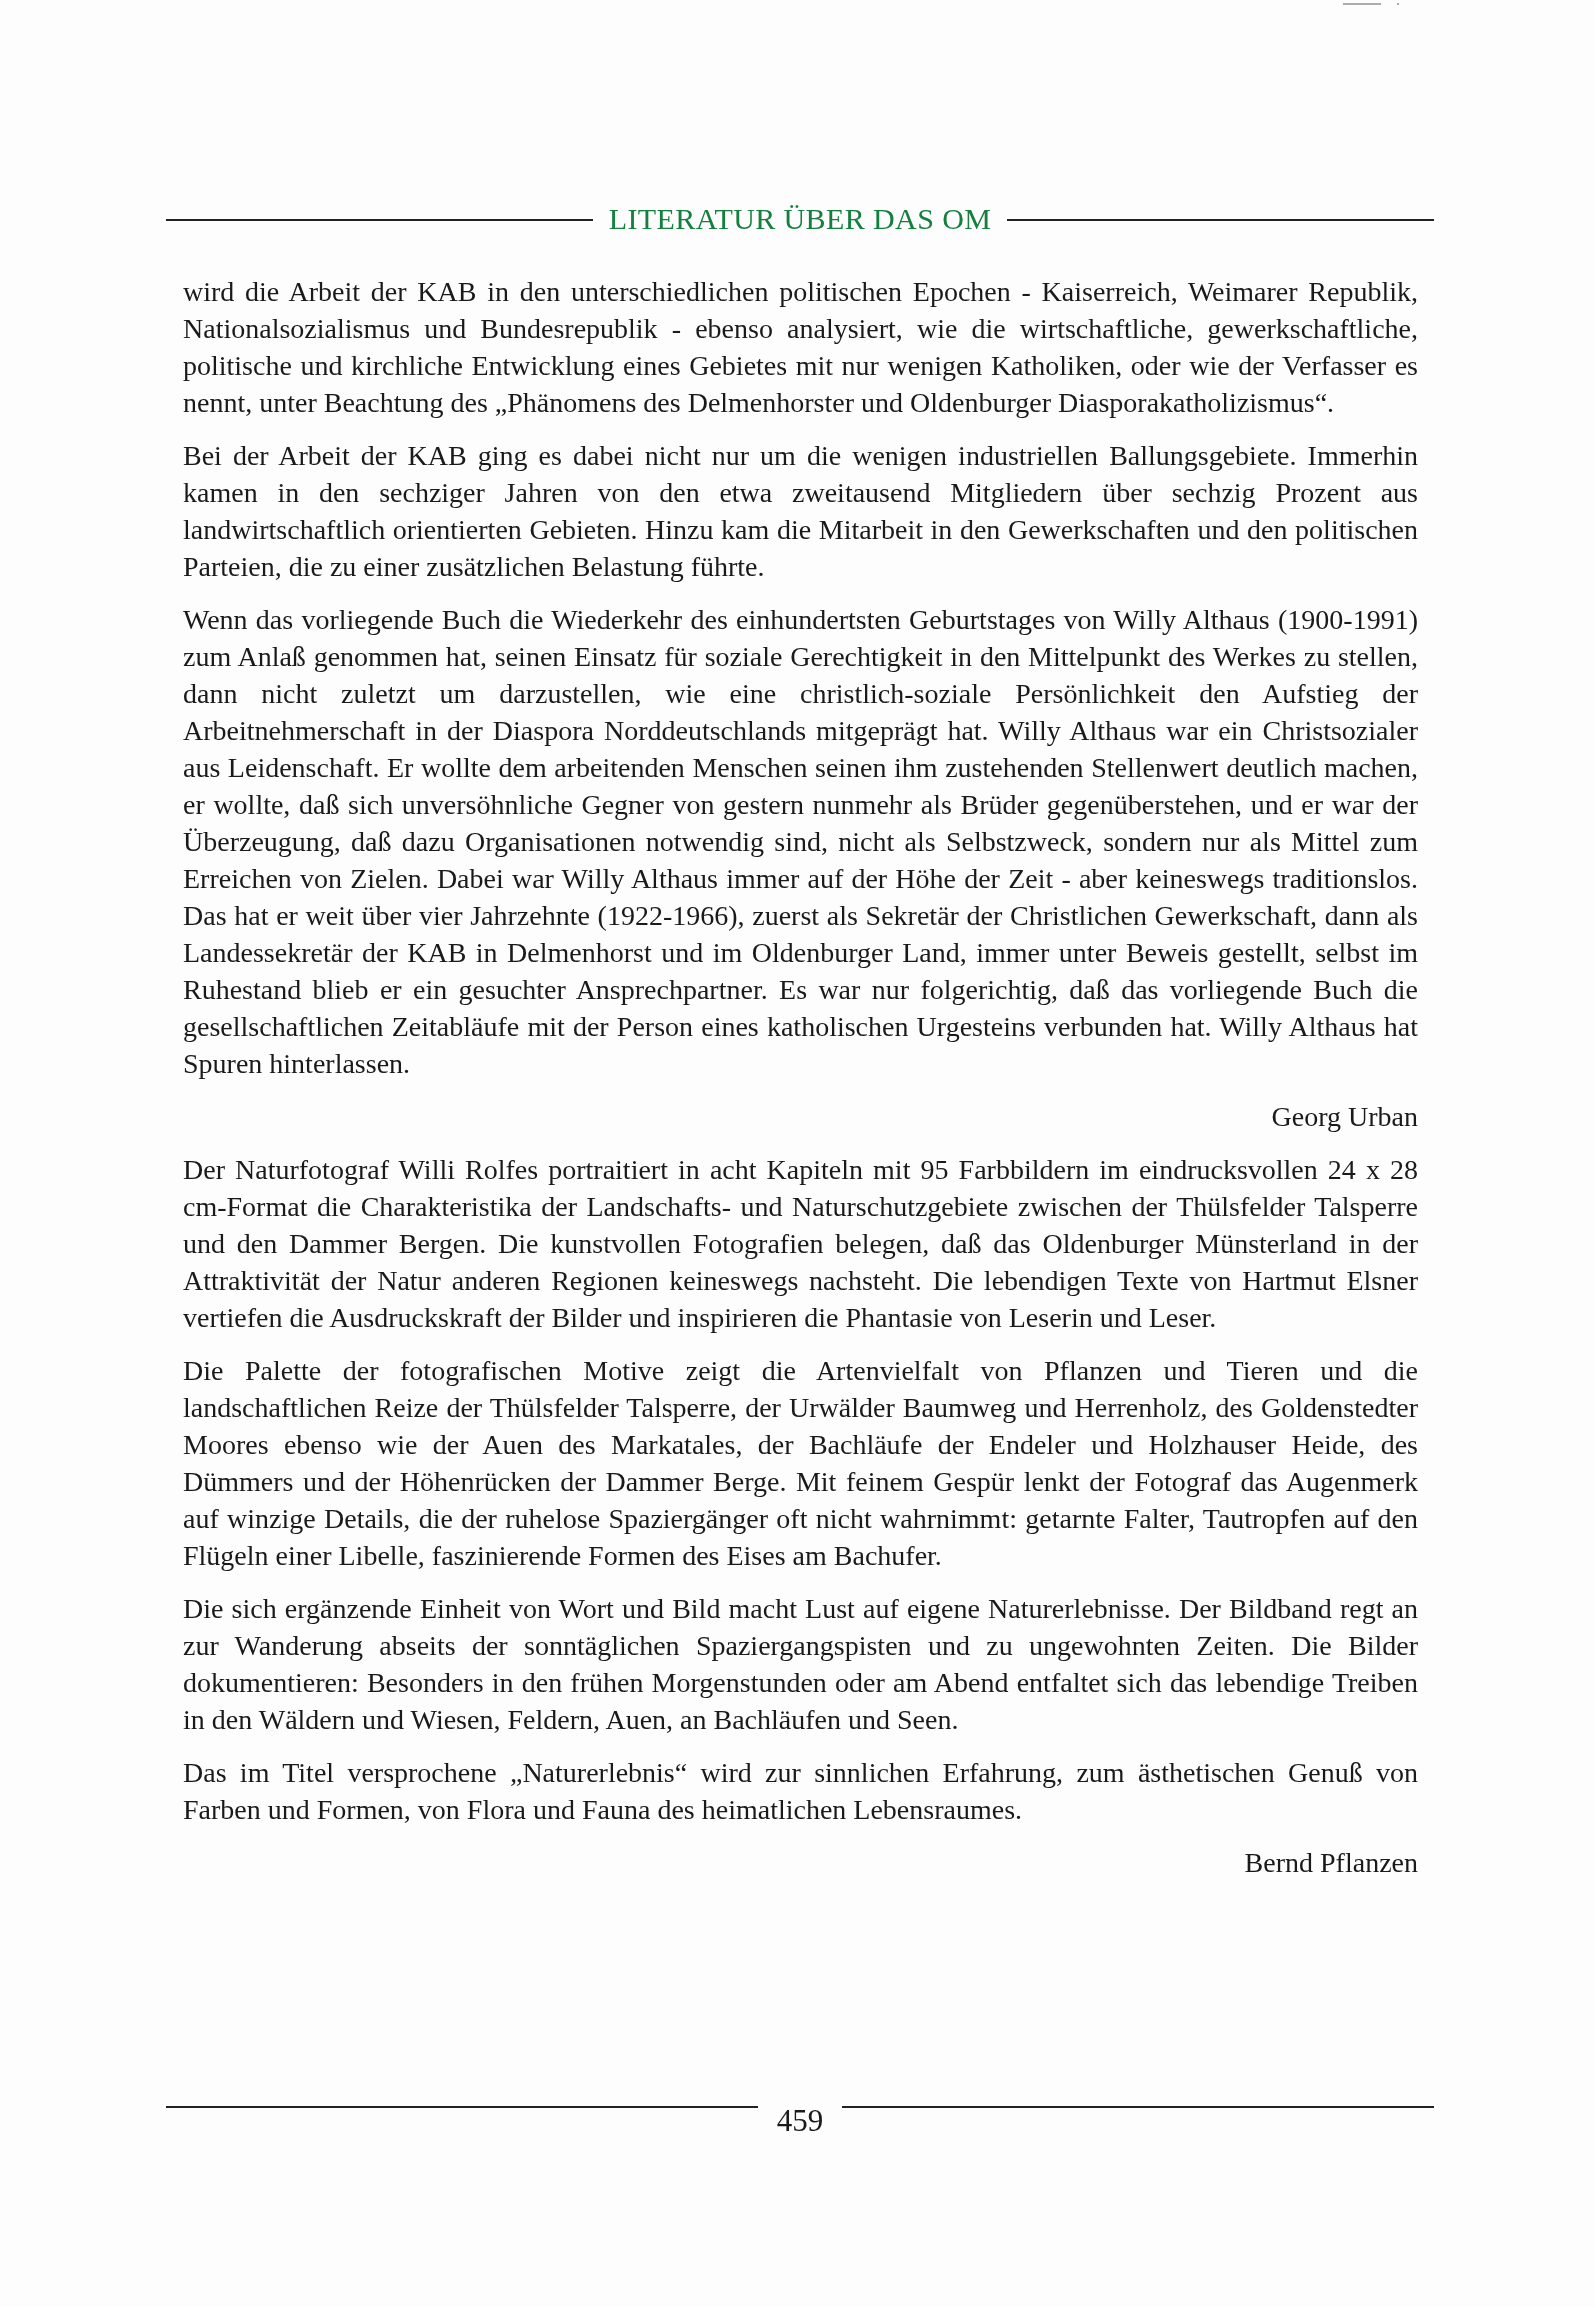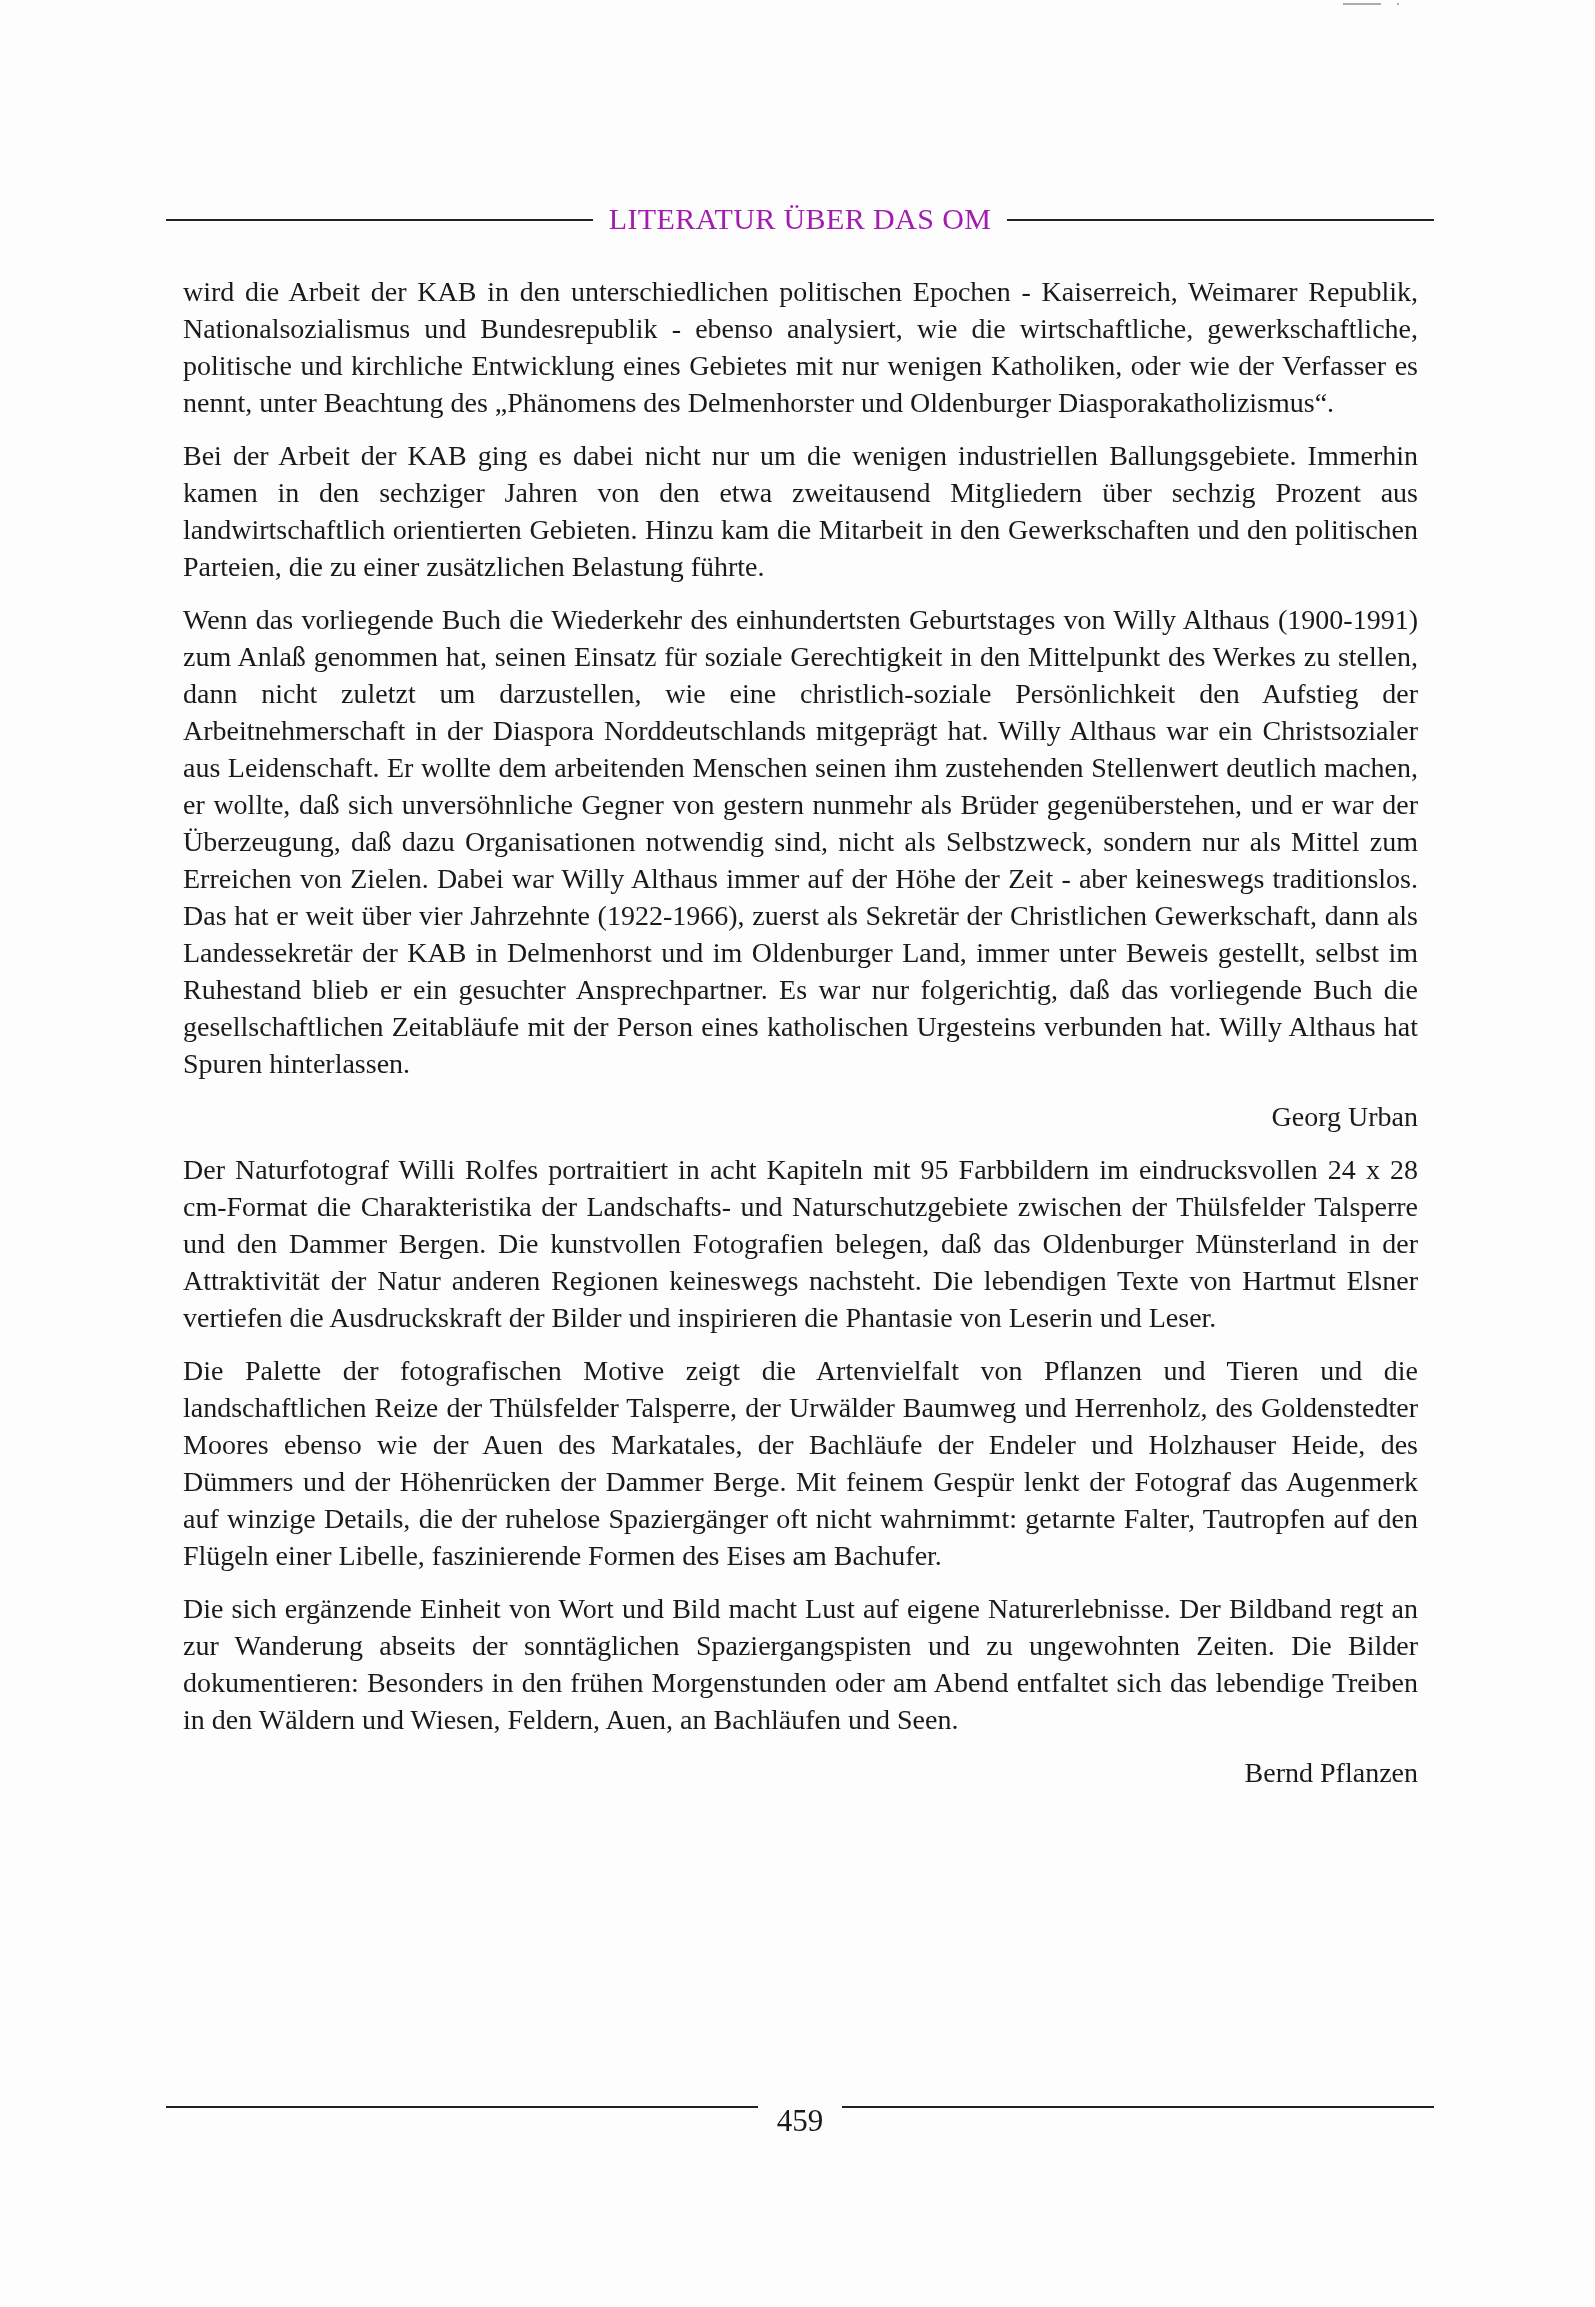--- a/index.html
+++ b/index.html
@@ -51,21 +51,21 @@
       flex: 1;
       height: 1.7px;
       background: #222;
       margin-top: 3.4px;
     }
     .running-head .title {
       font-size: 30px;
       letter-spacing: 0.4px;
       padding: 0 15.4px;
       white-space: nowrap;
-      color: #a21caf;
+      color: #15803d;
     }
     .body-text {
       top: 257px;
       font-size: 28px;
       line-height: 37px;
       text-align: justify;
       hyphens: manual;
     }
     .body-text p {
       margin: 16px;
@@ -122,20 +122,21 @@
     <p>wird die Arbeit der KAB in den unterschiedlichen politischen Epochen - Kaiserreich, Weimarer Republik, Nationalsozialismus und Bundesrepublik - ebenso analysiert, wie die wirtschaftliche, gewerkschaftliche, politische und kirchliche Entwicklung eines Gebietes mit nur wenigen Katholiken, oder wie der Verfasser es nennt, unter Beachtung des „Phänomens des Delmenhorster und Oldenburger Diasporakatholizismus“.</p>
     <p>Bei der Arbeit der KAB ging es dabei nicht nur um die wenigen industriellen Ballungsgebiete. Immerhin kamen in den sechziger Jahren von den etwa zweitausend Mitgliedern über sechzig Prozent aus landwirtschaftlich orientierten Gebieten. Hinzu kam die Mitarbeit in den Gewerkschaften und den politischen Parteien, die zu einer zusätzlichen Belastung führte.</p>
     <p>Wenn das vorliegende Buch die Wiederkehr des einhundertsten Geburtstages von Willy Althaus (1900-1991) zum Anlaß genommen hat, seinen Einsatz für soziale Gerechtigkeit in den Mittelpunkt des Werkes zu stellen, dann nicht zuletzt um darzustellen, wie eine christlich-soziale Persönlichkeit den Aufstieg der Arbeitnehmerschaft in der Diaspora Norddeutschlands mitgeprägt hat. Willy Althaus war ein Christsozialer aus Leidenschaft. Er wollte dem arbeitenden Menschen seinen ihm zustehenden Stellenwert deutlich machen, er wollte, daß sich unversöhnliche Gegner von gestern nunmehr als Brüder gegenüberstehen, und er war der Überzeugung, daß dazu Organisationen notwendig sind, nicht als Selbstzweck, sondern nur als Mittel zum Erreichen von Zielen. Dabei war Willy Althaus immer auf der Höhe der Zeit - aber keineswegs traditionslos. Das hat er weit über vier Jahrzehnte (1922-1966), zuerst als Sekretär der Christlichen Gewerkschaft, dann als Landessekretär der KAB in Delmenhorst und im Oldenburger Land, immer unter Beweis gestellt, selbst im Ruhestand blieb er ein gesuchter Ansprechpartner. Es war nur folgerichtig, daß das vorliegende Buch die gesellschaftlichen Zeitabläufe mit der Person eines katholischen Urgesteins verbunden hat. Willy Althaus hat Spuren hinterlassen.</p>
     <p class="signature">Georg Urban</p>
   </section>
 
   <section>
     <p>Der Naturfotograf Willi Rolfes portraitiert in acht Kapiteln mit 95 Farbbildern im eindrucksvollen 24 x 28 cm-Format die Charakteristika der Landschafts- und Naturschutzgebiete zwischen der Thülsfelder Talsperre und den Dammer Bergen. Die kunstvollen Fotografien belegen, daß das Oldenburger Münsterland in der Attraktivität der Natur anderen Regionen keineswegs nachsteht. Die lebendigen Texte von Hartmut Elsner vertiefen die Ausdruckskraft der Bilder und inspirieren die Phantasie von Leserin und Leser.</p>
     <p>Die Palette der fotografischen Motive zeigt die Artenvielfalt von Pflanzen und Tieren und die landschaftlichen Reize der Thülsfelder Talsperre, der Urwälder Baumweg und Herrenholz, des Goldenstedter Moores ebenso wie der Auen des Markatales, der Bachläufe der Endeler und Holzhauser Heide, des Dümmers und der Höhenrücken der Dammer Berge. Mit feinem Gespür lenkt der Fotograf das Augenmerk auf winzige Details, die der ruhelose Spaziergänger oft nicht wahrnimmt: getarnte Falter, Tautropfen auf den Flügeln einer Libelle, faszinierende Formen des Eises am Bachufer.</p>
     <p>Die sich ergänzende Einheit von Wort und Bild macht Lust auf eigene Naturerlebnisse. Der Bildband regt an zur Wanderung abseits der sonntäglichen Spaziergangspisten und zu ungewohnten Zeiten. Die Bilder dokumentieren: Besonders in den frühen Morgenstunden oder am Abend entfaltet sich das lebendige Treiben in den Wäldern und Wiesen, Feldern, Auen, an Bachläufen und Seen.</p>
+    <p>Das im Titel versprochene „Naturerlebnis“ wird zur sinnlichen Erfahrung, zum ästhetischen Genuß von Farben und Formen, von Flora und Fauna des heimatlichen Lebensraumes.</p>
     <p class="signature">Bernd Pflanzen</p>
   </section>
 </main>
 
 <footer class="footer">
   <div class="rule"></div>
   <span class="page-number">459</span>
   <div class="rule"></div>
 </footer>
 

